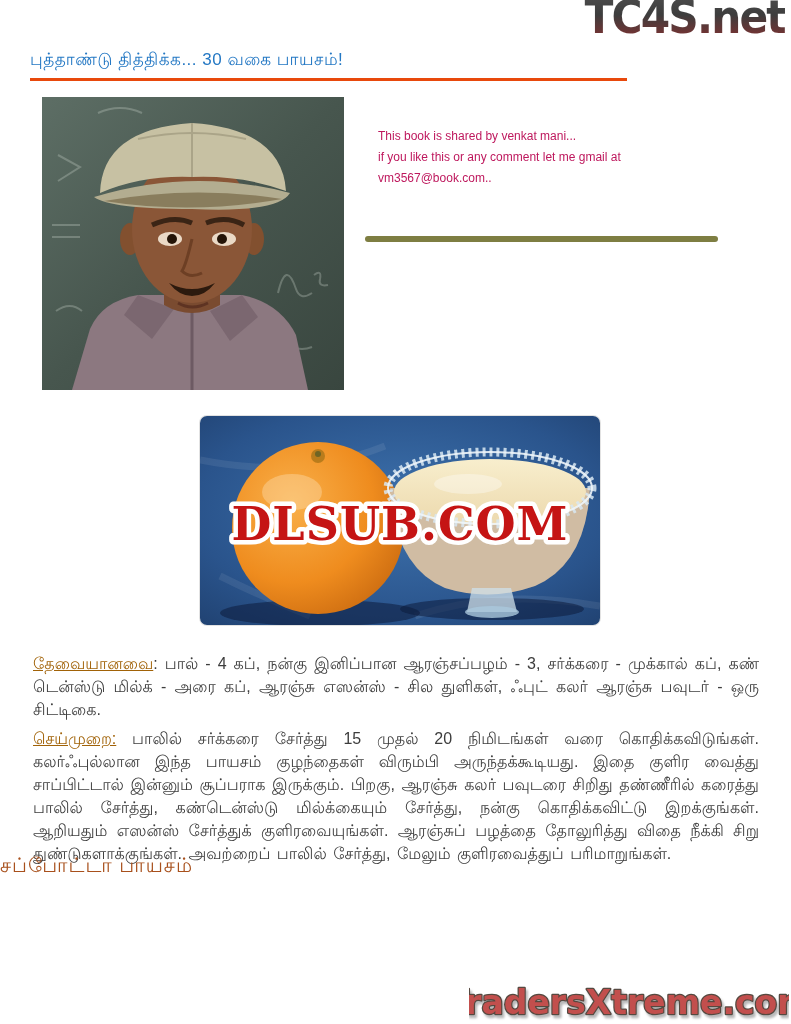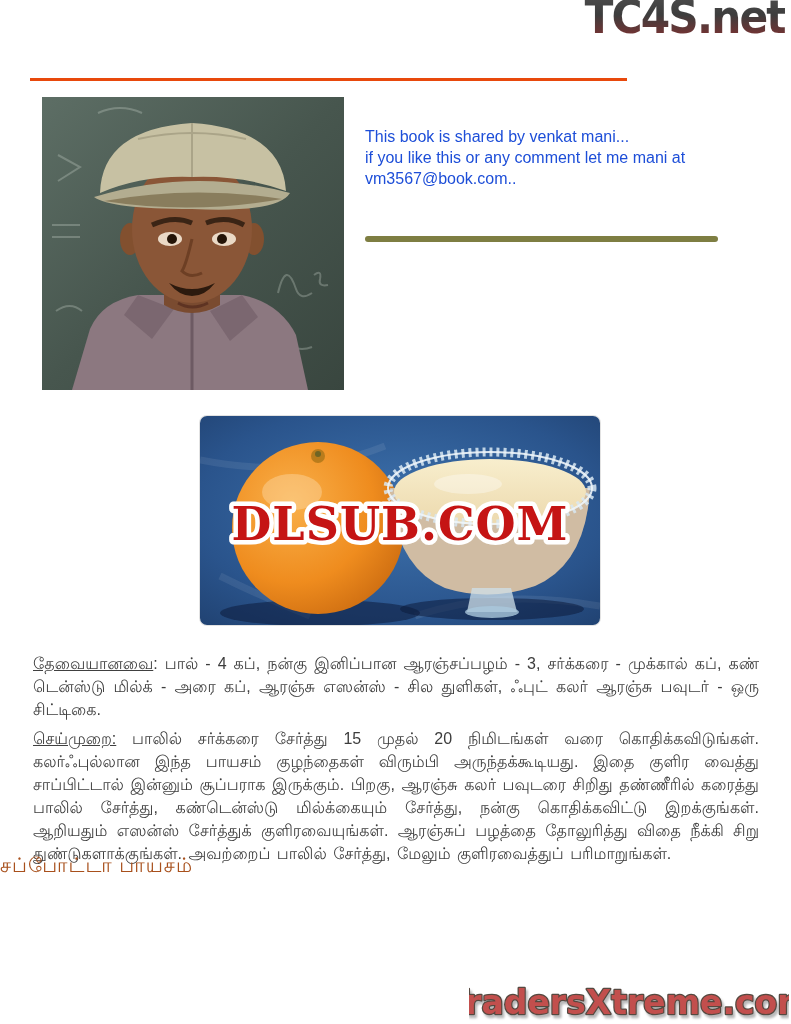--- a/index.html
+++ b/index.html
@@ -24,22 +24,22 @@
   }
   .title-rule{
     position:absolute;left:30px;top:78px;width:597px;height:3px;
     background:#E8490C;
   }
   .author-photo{
     position:absolute;left:42px;top:97px;width:302px;height:293px;
     overflow:hidden;
   }
   .note{
-    position:absolute;left:365px;top:126px;width:400px;
-    font-size:16px;line-height:21px;color:#1d4ed8;
+    position:absolute;left:378px;top:126px;width:400px;
+    font-size:12px;line-height:21px;color:#be185d;
   }
   .olive-rule{
     position:absolute;left:365px;top:236px;width:353px;height:6px;
     background:#7E7E42;border-radius:3px;
   }
   .quote{
     position:absolute;left:371px;top:290px;width:400px;
     font-size:15px;color:#F553F5;
   }
   .recipe-heading{
@@ -50,37 +50,38 @@
     position:absolute;left:200px;top:416px;width:400px;height:209px;
     border-radius:7px;overflow:hidden;box-shadow:0 0 0 1px #e2e2e2;
   }
   .para{
     position:absolute;left:33px;width:726px;
     font-size:16px;line-height:23px;color:#3D3D3D;text-align:justify;
     word-spacing:2px;
   }
   .para1{top:636px;}
   .para2{top:711px;}
-  .lead{color:#404040;text-decoration:underline;}
+  .lead{color:#a16207;text-decoration:underline;}
   .next-heading{
     position:absolute;left:0;top:854px;width:791px;
     font-size:20px;color:#A8501C;letter-spacing:1px;
   }
   .logo-bottom{
     position:absolute;top:976px;right:2px;width:320px;height:52px;
   }
   svg{display:block;}
 </style>
 </head>
 <body>
 
 <div class="page">
 
   <div class="logo-top">TC4S.net</div>
 
+  <div class="page-title">புத்தாண்டு தித்திக்க... 30 வகை பாயசம்!</div>
   <div class="title-rule"></div>
 
   <div class="author-photo">
     <svg width="302" height="293" viewBox="0 0 302 293">
       <defs>
         <linearGradient id="board" x1="0" y1="0" x2="1" y2="1">
           <stop offset="0" stop-color="#5d6e65"></stop>
           <stop offset="0.5" stop-color="#47564e"></stop>
           <stop offset="1" stop-color="#39463f"></stop>
         </linearGradient>
@@ -122,21 +123,21 @@
       <circle cx="130" cy="142" r="5" fill="#241407"></circle>
       <circle cx="180" cy="142" r="5" fill="#241407"></circle>
       <path d="M150,142 q-6,26 -10,32 q8,8 20,2" stroke="#6d3f24" stroke-width="3" fill="none"></path>
       <path d="M127,186 q23,12 46,0 q-10,13 -23,13 q-13,0 -23,-13 Z" fill="#2c1a0e"></path>
       <path d="M136,206 q14,8 30,0" stroke="#5e3322" stroke-width="3" fill="none"></path>
     </svg>
   </div>
 
   <div class="note">
     <div>This book is shared by venkat mani...</div>
-    <div>if you like this or any comment let me mani at</div>
+    <div>if you like this or any comment let me gmail at</div>
     <div>vm3567@book.com..</div>
   </div>
 
   <div class="olive-rule"></div>
 
 
   <div class="recipe-heading">ஆரஞ்சு பாயசம்</div>
 
   <div class="recipe-photo">
     <svg width="400" height="209" viewBox="0 0 400 209">

